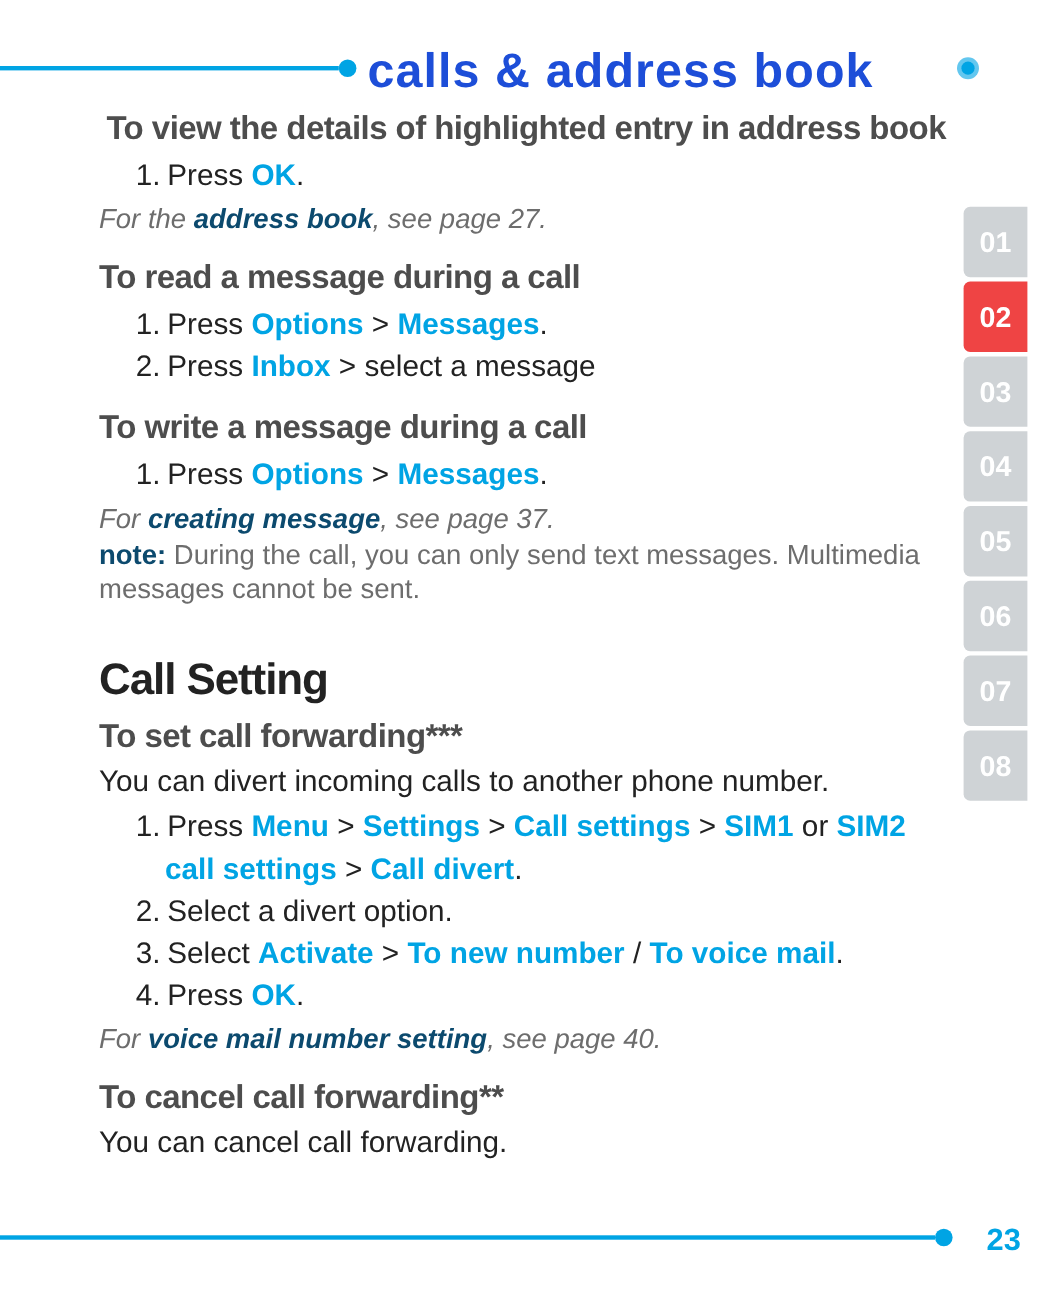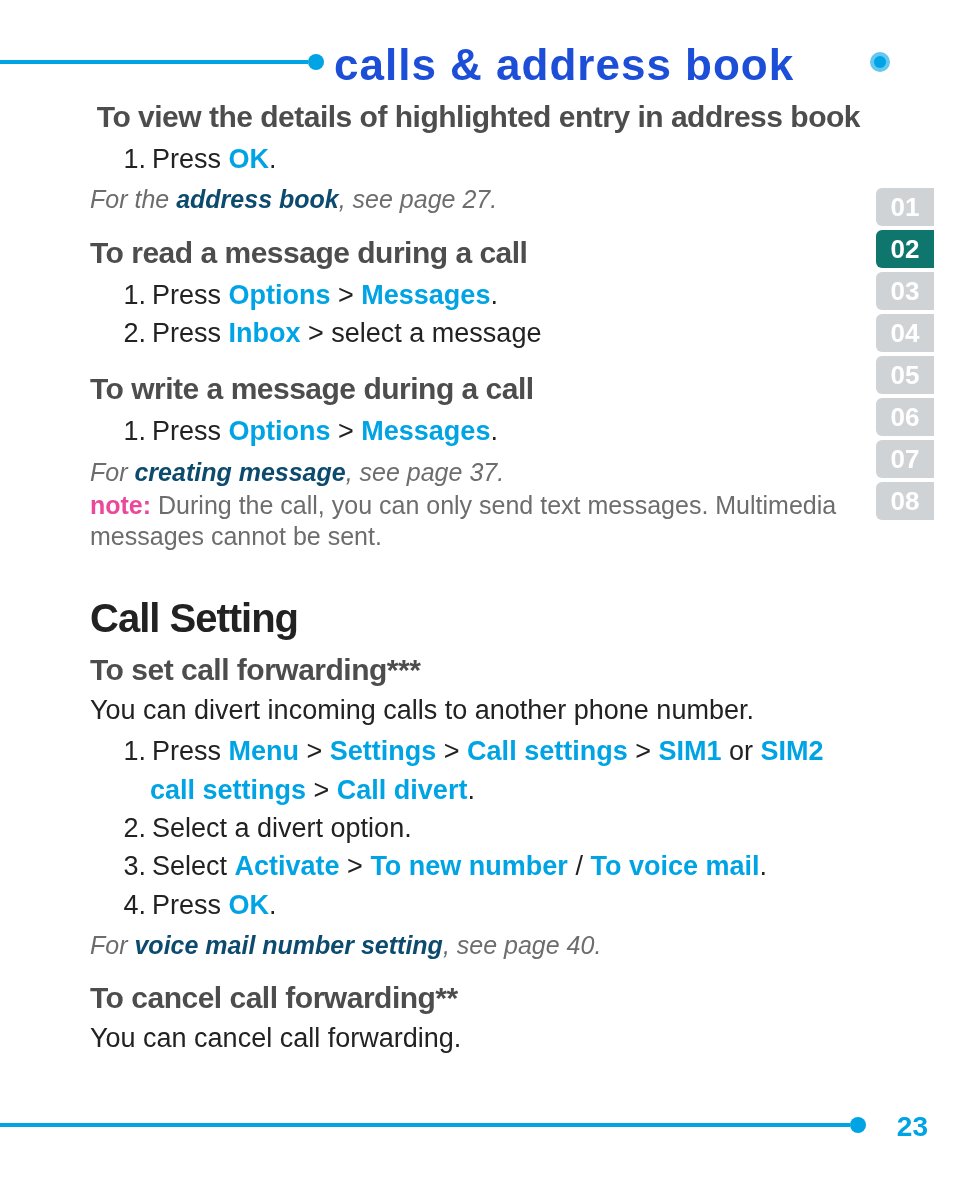--- a/index.html
+++ b/index.html
@@ -9,37 +9,37 @@
   
   .hdr { position: absolute; top: 40px; left: 0; right: 0; height: 42px; }
   .hdr-line { position: absolute; top: 20px; left: 0; width: 308px; height: 4px; background: #00a4e4; }
   .hdr-dot-left { position: absolute; top: 14px; left: 308px; width: 16px; height: 16px; background:#00a4e4; border-radius:50%; }
   .hdr-title { position:absolute; top:0; left:334px; font-size:44px; font-weight:700; color:#1d4ed8; letter-spacing:1px; font-family:"Arial Rounded MT Bold","Segoe UI",Arial,sans-serif; white-space:nowrap; }
   .hdr-dot-right { position:absolute; top:12px; left:870px; width:20px; height:20px; background:#63c7ef; border-radius:50%; }
   .hdr-dot-right::after{content:"";position:absolute;top:4px;left:4px;width:12px;height:12px;background:#00a4e4;border-radius:50%;}
 
   
   .tabs { position:absolute; top:188px; right:20px; width:58px; }
-  .tab { width:58px; height:38px; margin-bottom:4px; background:#cfd3d6; border-radius:6px 0 0 6px; color:#fff; font-weight:700; font-size:26px; display:flex; align-items:center; justify-content:center; }
-  .tab.active { background:#0f766e; }
+  .tab { width:58px; height:64px; margin-bottom:4px; background:#cfd3d6; border-radius:6px 0 0 6px; color:#fff; font-weight:700; font-size:26px; display:flex; align-items:center; justify-content:center; }
+  .tab.active { background:#ef4444; }
 
   
   .content { position:absolute; top:100px; left:90px; width:770px; }
   .h3 { font-size:30px; font-weight:700; color:#4d4d4d; margin-top:20px; margin-bottom:6px; letter-spacing:-0.5px; }
   .h1 { font-size:40px; font-weight:700; color:#222; margin-top:44px; margin-bottom:12px; letter-spacing:-1px; }
   .body { font-size:27px; color:#222; line-height:1.3; }
   .gray { color:#4d4d4d; }
   .ol { list-style:none; padding-left:32px; margin-top:4px; }
   .ol li { font-size:27px; line-height:1.42; color:#222; text-indent:-28px; padding-left:28px; }
   .num { display:inline-block; width:24px; text-align:right; margin-right:6px; }
   .cyan { color:#00a4e4; font-weight:700; }
   .ital { font-style:italic; font-size:25px; color:#6d6d6d; margin-top:6px; line-height:1.25; }
   .ital b { color:#0c4a6e; font-style:italic; }
   .note { font-size:25px; color:#6d6d6d; line-height:1.25; margin-top:2px; }
-  .note b { color:#ec4899; }
+  .note b { color:#0c4a6e; }
   .first { margin-top:0;text-align:right; }
 
   
   .ftr { position:absolute; bottom:38px; left:0; right:0; height:30px; }
   .ftr-line { position:absolute; top:12px; left:0; right:104px; height:4px; background:#00a4e4; }
   .ftr-dot { position:absolute; top:6px; right:88px; width:16px; height:16px; background:#00a4e4; border-radius:50%; }
   .pg { position:absolute; top:0; right:26px; font-size:28px; font-weight:700; color:#00a4e4; }
 </style>
 </head>
 <body>

